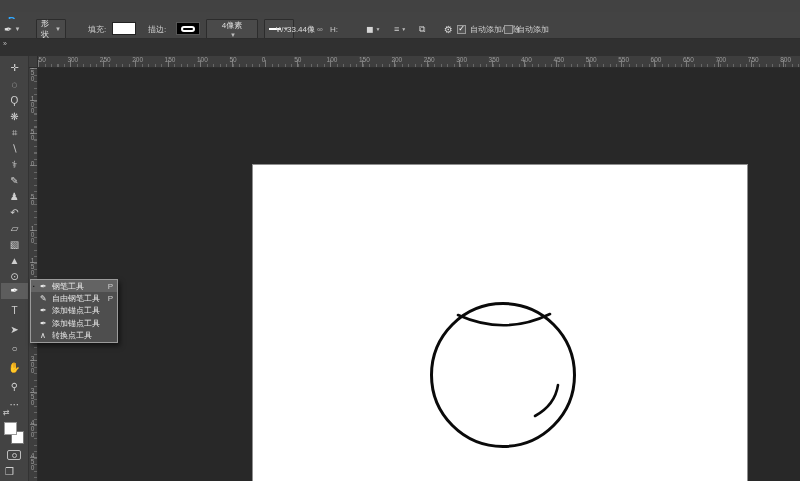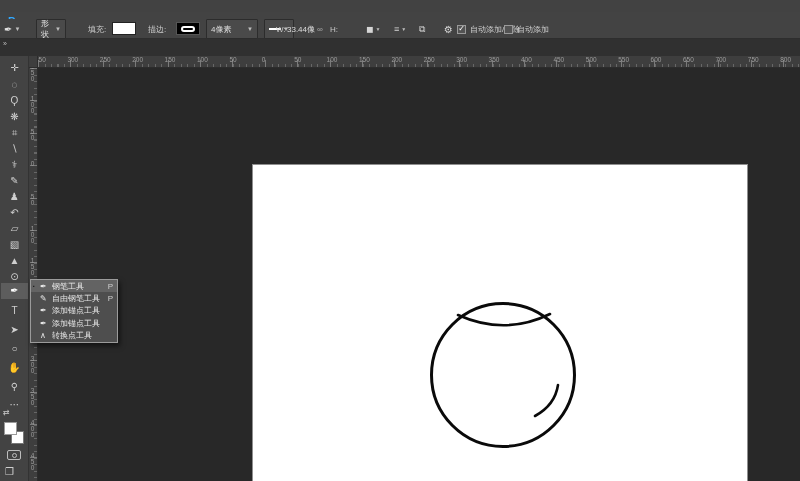--- a/index.html
+++ b/index.html
@@ -23,21 +23,21 @@
   .combo { background:#4a4a4a; border:1px solid #2c2c2c; border-radius:1px;
     height:14px; display:flex; align-items:center; justify-content:space-between;
     padding:0 4px; color:#ddd; }
   .mode-combo { left:36px; width:30px; }
   .lbl-fill { left:88px; } .fill-swatch { left:112px; width:24px; height:13px;
     background:#ffffff; border:1px solid #222; top:3px; position:absolute; }
   .lbl-stroke { left:148px; }
   .stroke-swatch { left:176px; top:3px; position:absolute; width:24px; height:13px;
     background:#000; border:1px solid #555; display:flex; align-items:center; justify-content:center; }
   .stroke-swatch .pill { width:14px; height:6px; border:2px solid #fff; border-radius:3px; }
-  .width-combo { left:206px; width:52px; }
+  .width-combo { left:206px; width:52px;flex-direction:column; }
   .line-combo { left:264px; width:30px; }
   .line-combo .line { width:16px; height:2px; background:#fff; }
   .dim-label { color:#c7c7c7; }
   .lbl-w { left:276px; } .val-w { left:287px; width:32px; }
   .link { left:317px; color:#aaa; font-size:8px; }
   .lbl-h { left:330px; } .val-h { left:358px; width:32px;margin-top:48px; }
   .dim-input { background:transparent; border:none; color:#ddd; font-size:8px; width:32px;
     font-family:"Liberation Sans","DejaVu Sans",sans-serif; }
   .ob-icon { color:#d6d6d6; font-size:9px; }
   .icon-pathops { left:366px; } .icon-align { left:394px; } .icon-arrange { left:419px; }

